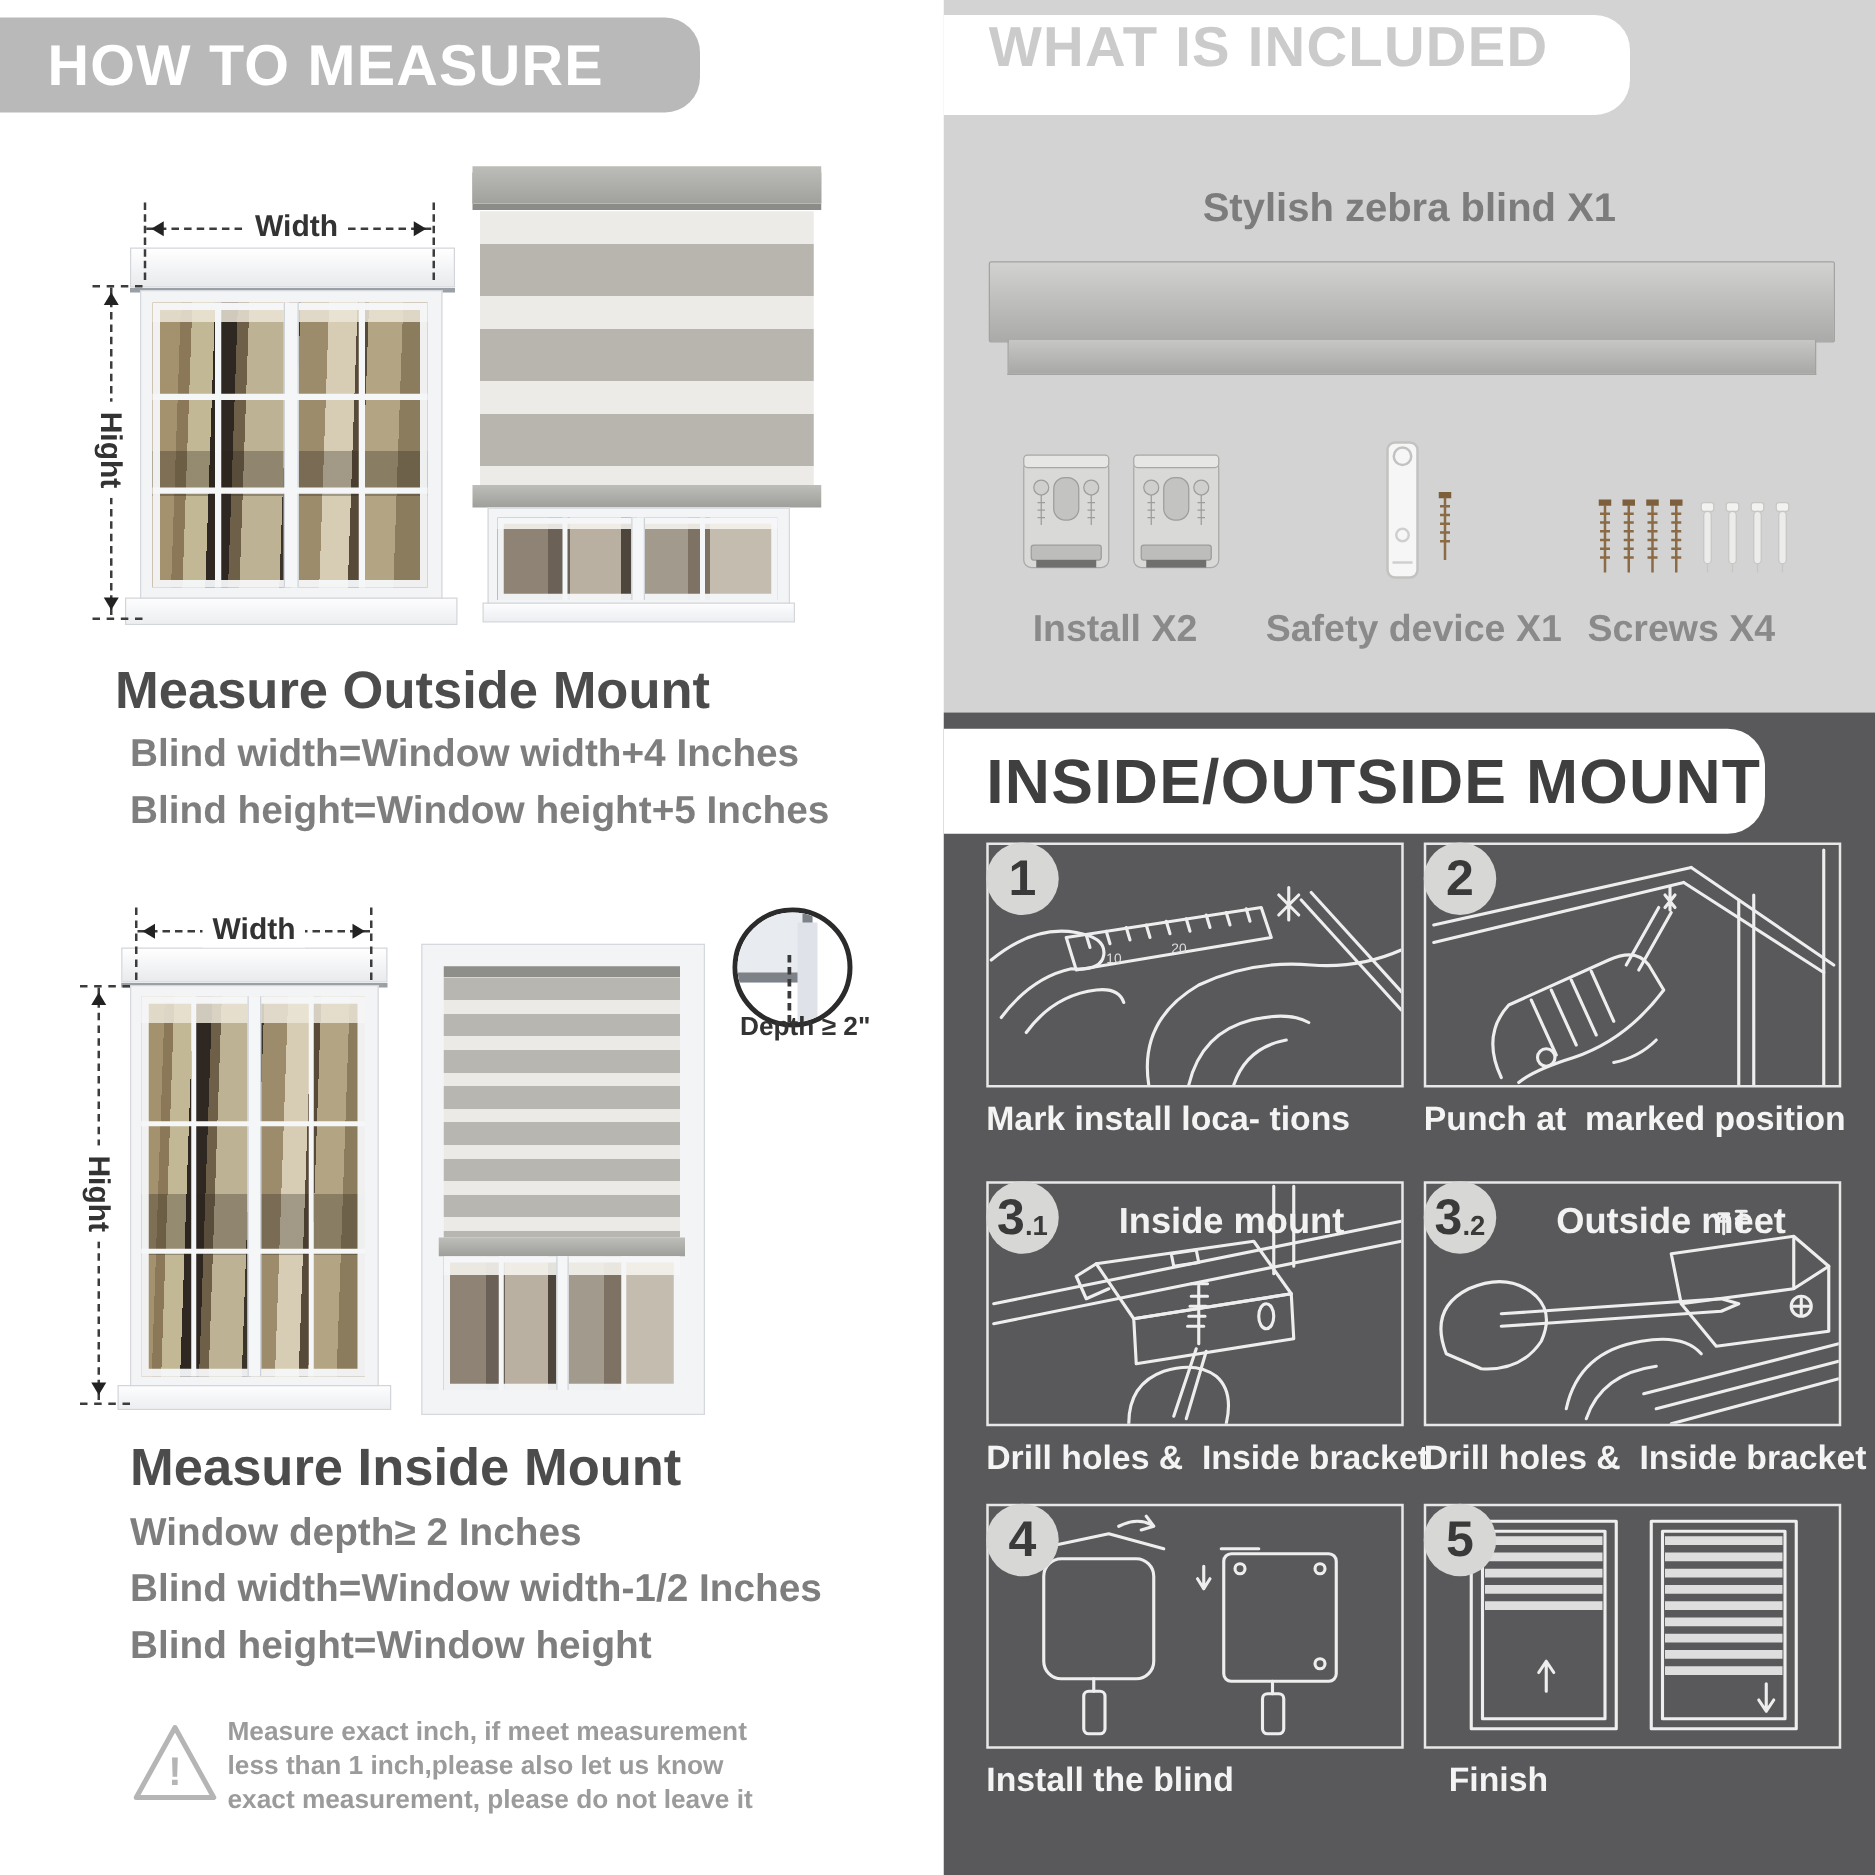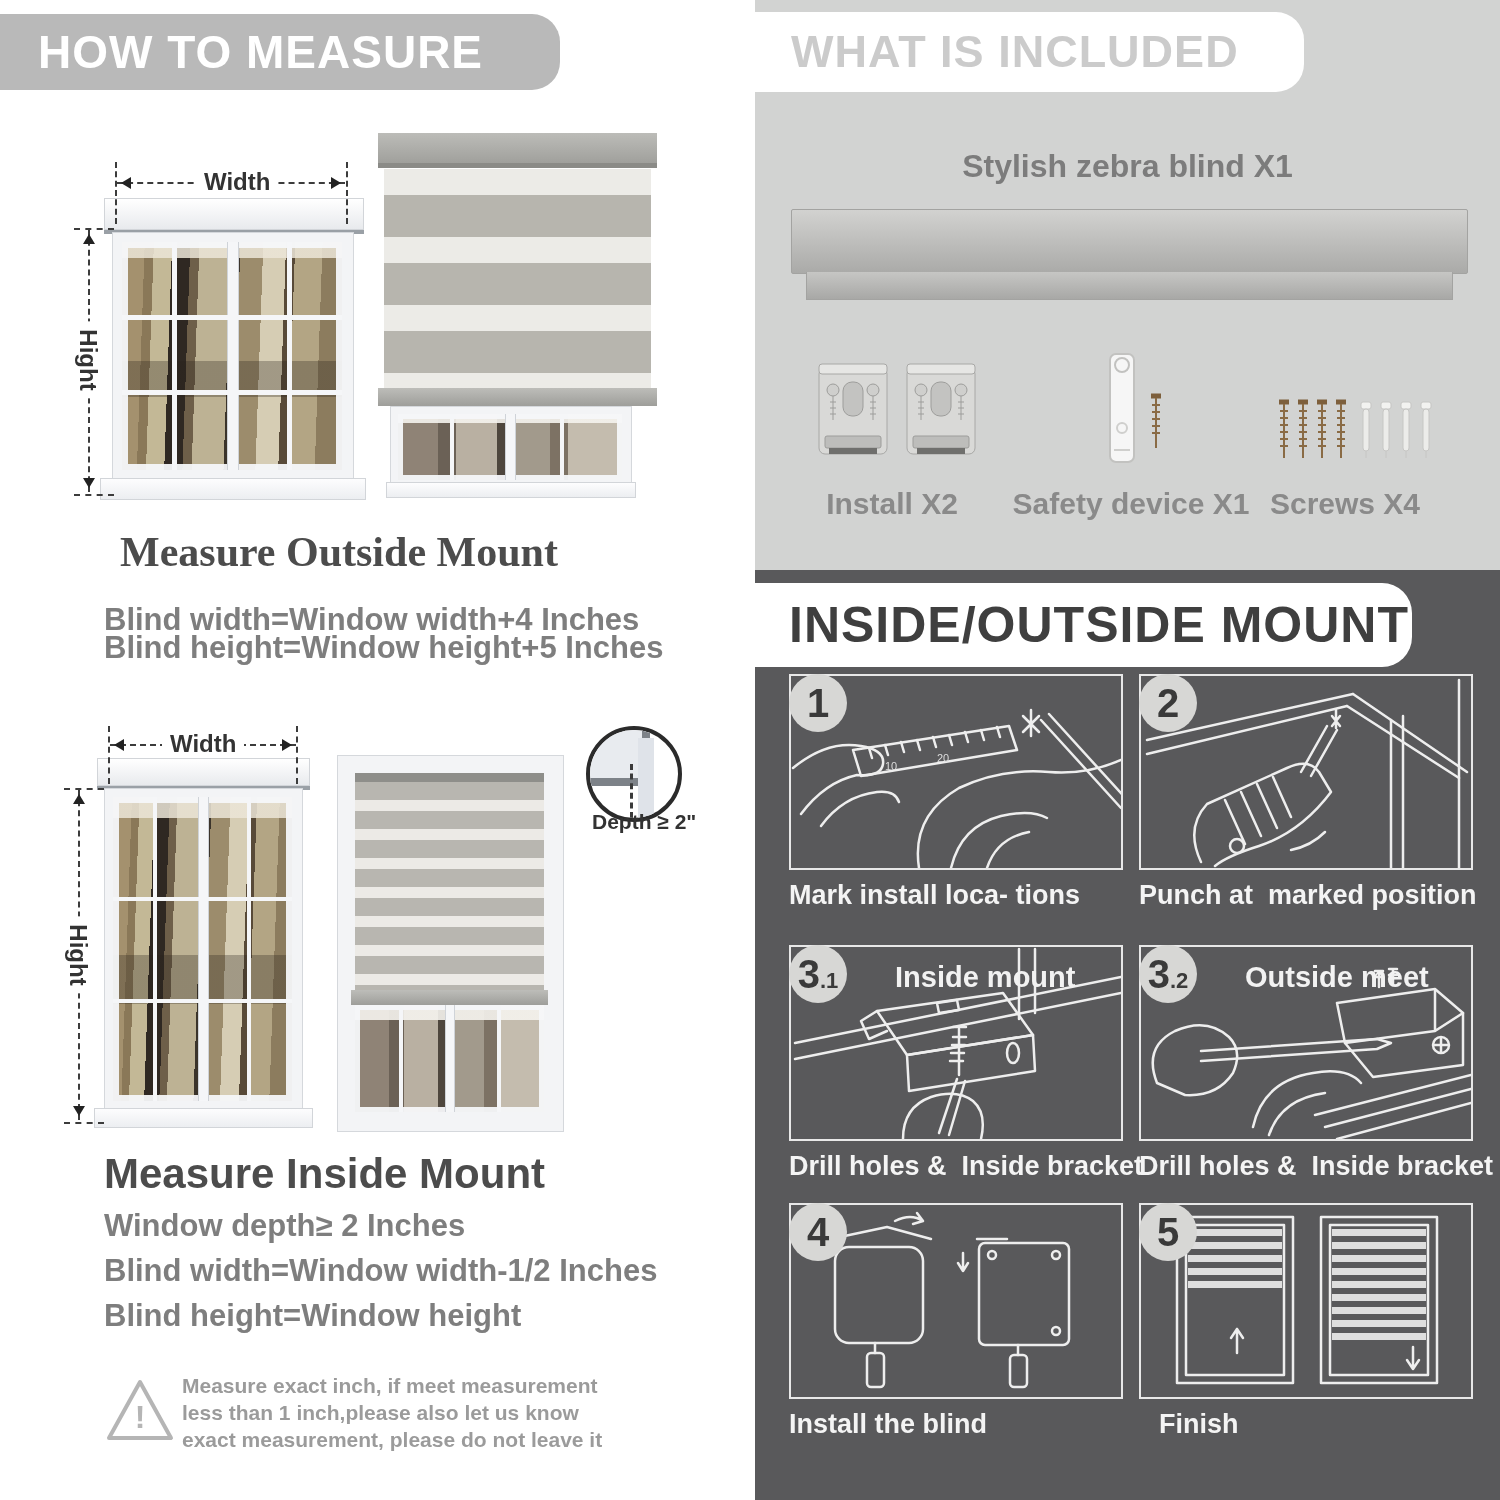--- a/index.html
+++ b/index.html
@@ -51,21 +51,21 @@
   .tickv{position:absolute;width:0;border-left:2px dashed #3c3c3c;}
   .tickh{position:absolute;height:0;border-top:2px dashed #3c3c3c;}
   
   .mag{position:absolute;border-radius:50%;border:4px solid #2b2b2b;background:#fff;overflow:hidden;}
   .depth-label{position:absolute;color:#333;font-size:21px;font-weight:bold;}
   
   .col-right{position:absolute;left:755px;top:0;width:745px;height:1500px;}
   .panel-light{position:absolute;left:0;top:0;width:745px;height:570px;background:#d2d3d2;}
   .panel-dark{position:absolute;left:0;top:570px;width:745px;height:930px;background:#59595b;}
   .band-white1{position:absolute;left:0;top:12px;width:513px;height:80px;background:#fff;
-               border-radius:0 28px 28px 0;display:flex;align-items:center;padding-left:36px;
+               border-radius:0 28px 28px 0;display:flex;align-items:flex-start;padding-left:36px;
                color:#cbcbcb;font-size:45px;font-weight:bold;letter-spacing:1px;}
   .band-white2{position:absolute;left:0;top:583px;width:623px;height:84px;background:#fff;
                border-radius:0 30px 30px 0;display:flex;align-items:center;padding-left:34px;
                color:#3f3f3f;font-size:50px;font-weight:bold;letter-spacing:1px;}
   .product-label{position:absolute;left:0;top:148px;width:745px;text-align:center;
                  color:#7c7c7c;font-size:32px;font-weight:bold;}
   .rail-main{position:absolute;background:linear-gradient(180deg,#d2d2d0 0,#bcbcba 55%,#aaaaa8 100%);
              border:1px solid #a3a3a1;border-radius:2px;}
   .rail-low{position:absolute;background:linear-gradient(180deg,#c6c6c4,#a8a8a6);
             border:1px solid #a3a3a1;border-top:none;}
@@ -117,22 +117,22 @@
     <div class="bl-fab1" style="left:384px;top:169px;width:267px;height:219px;"></div>
     <div class="bl-rail" style="left:378px;top:388px;width:279px;height:18px;"></div>
     <div class="wframe" style="left:390px;top:406px;width:240px;height:88px;"></div>
     <div class="glass-street" style="left:398px;top:414px;width:224px;height:66px;"></div>
     <div class="mull" style="left:505px;top:414px;width:9px;height:66px;"></div>
     <div class="mv" style="left:450px;top:414px;width:4px;height:66px;"></div>
     <div class="mv" style="left:560px;top:414px;width:4px;height:66px;"></div>
     <div class="sill" style="left:386px;top:482px;width:248px;height:14px;"></div>
   </div>
 
-  <div class="h1" style="left:120px;top:528px;font-family:Liberation Serif, serif;">Measure Outside Mount</div>
-  <div class="formula" style="left:104px;top:602px;">Blind width=Window width+4 Inches</div>
+  <div class="h1" style="left:92px;top:528px;">Measure Outside Mount</div>
+  <div class="formula" style="left:104px;top:585px;">Blind width=Window width+4 Inches</div>
   <div class="formula" style="left:104px;top:630px;">Blind height=Window height+5 Inches</div>
 
   <div>
     <div class="lintel" style="left:97px;top:758px;width:211px;height:26px;"></div>
     <div class="wframe" style="left:104px;top:788px;width:197px;height:322px;"></div>
     <div class="glass" style="left:113px;top:797px;width:179px;height:304px;"></div>
     <div class="mull" style="left:198px;top:797px;width:9px;height:304px;"></div>
     <div class="mv" style="left:153px;top:797px;width:4px;height:304px;"></div>
     <div class="mv" style="left:247px;top:797px;width:4px;height:304px;"></div>
     <div class="mh" style="left:113px;top:897px;width:179px;height:4px;"></div>

